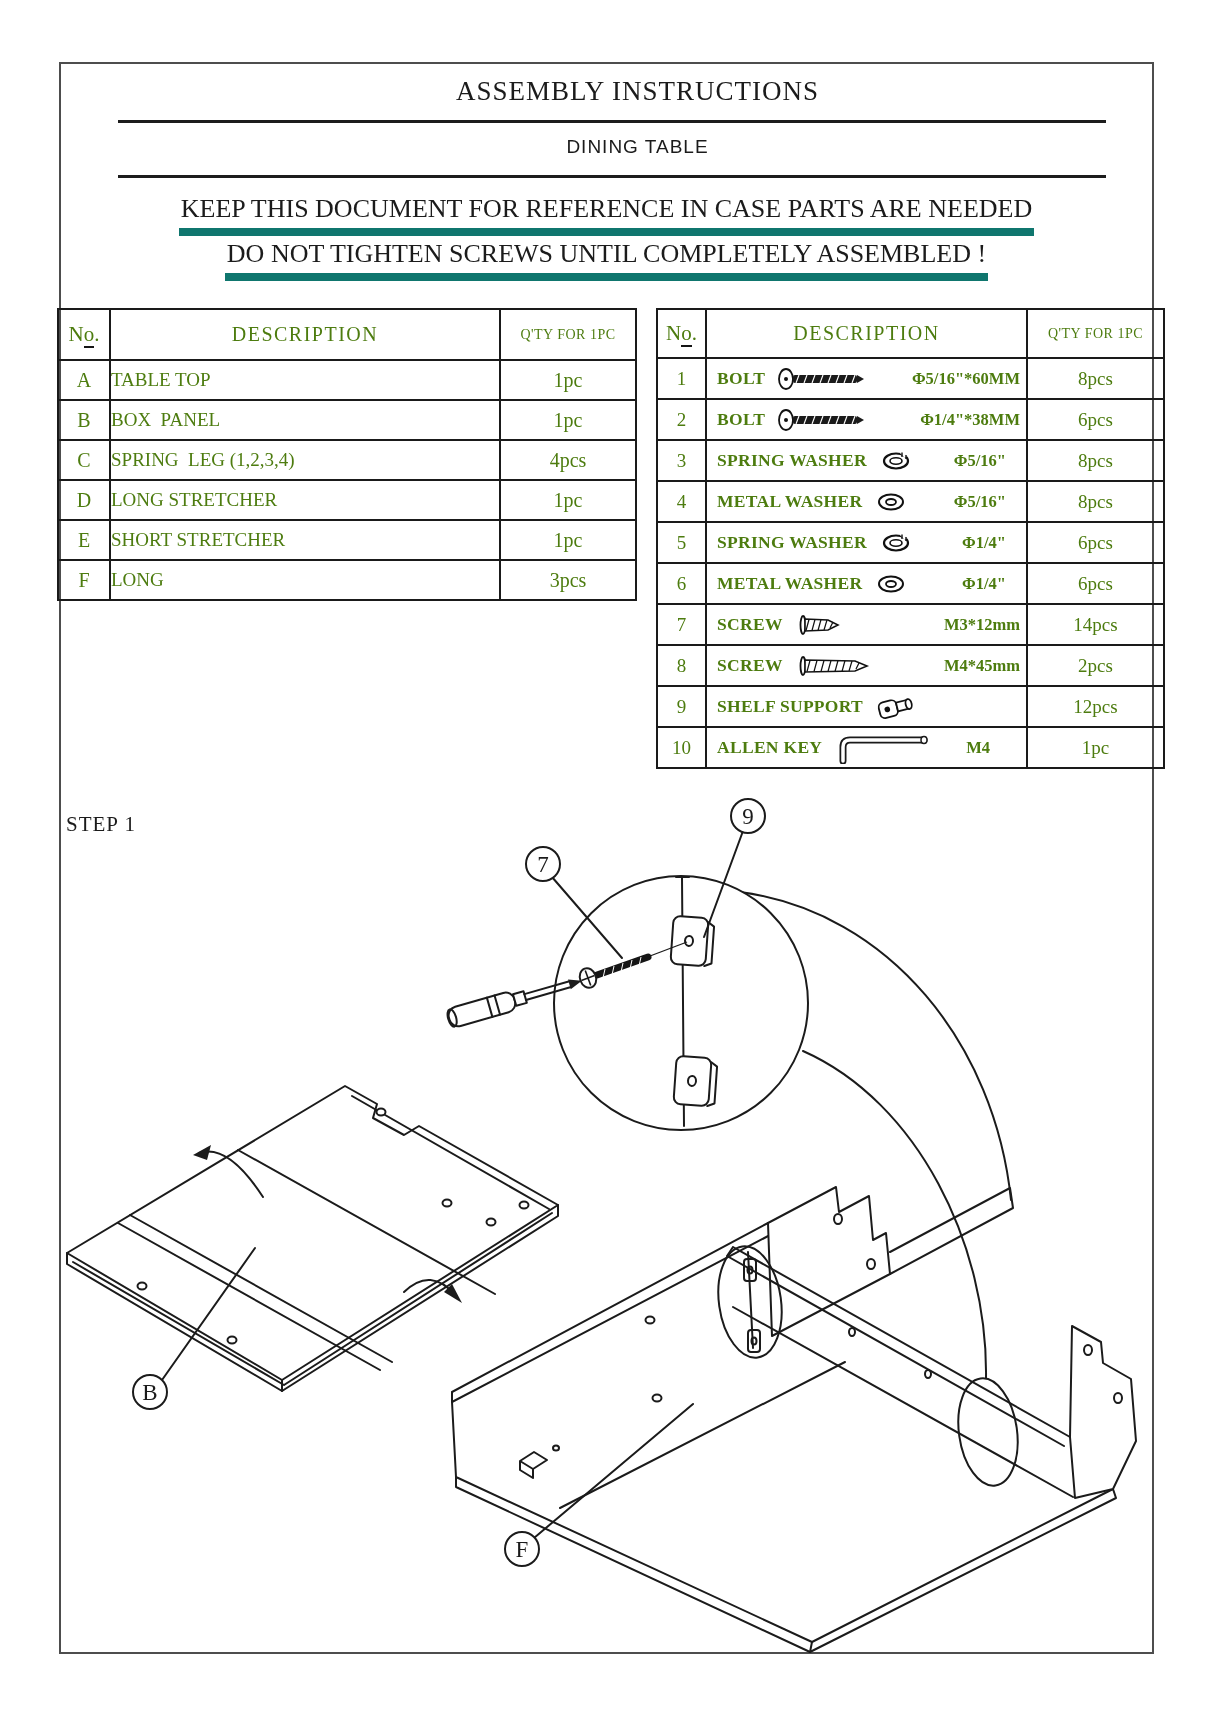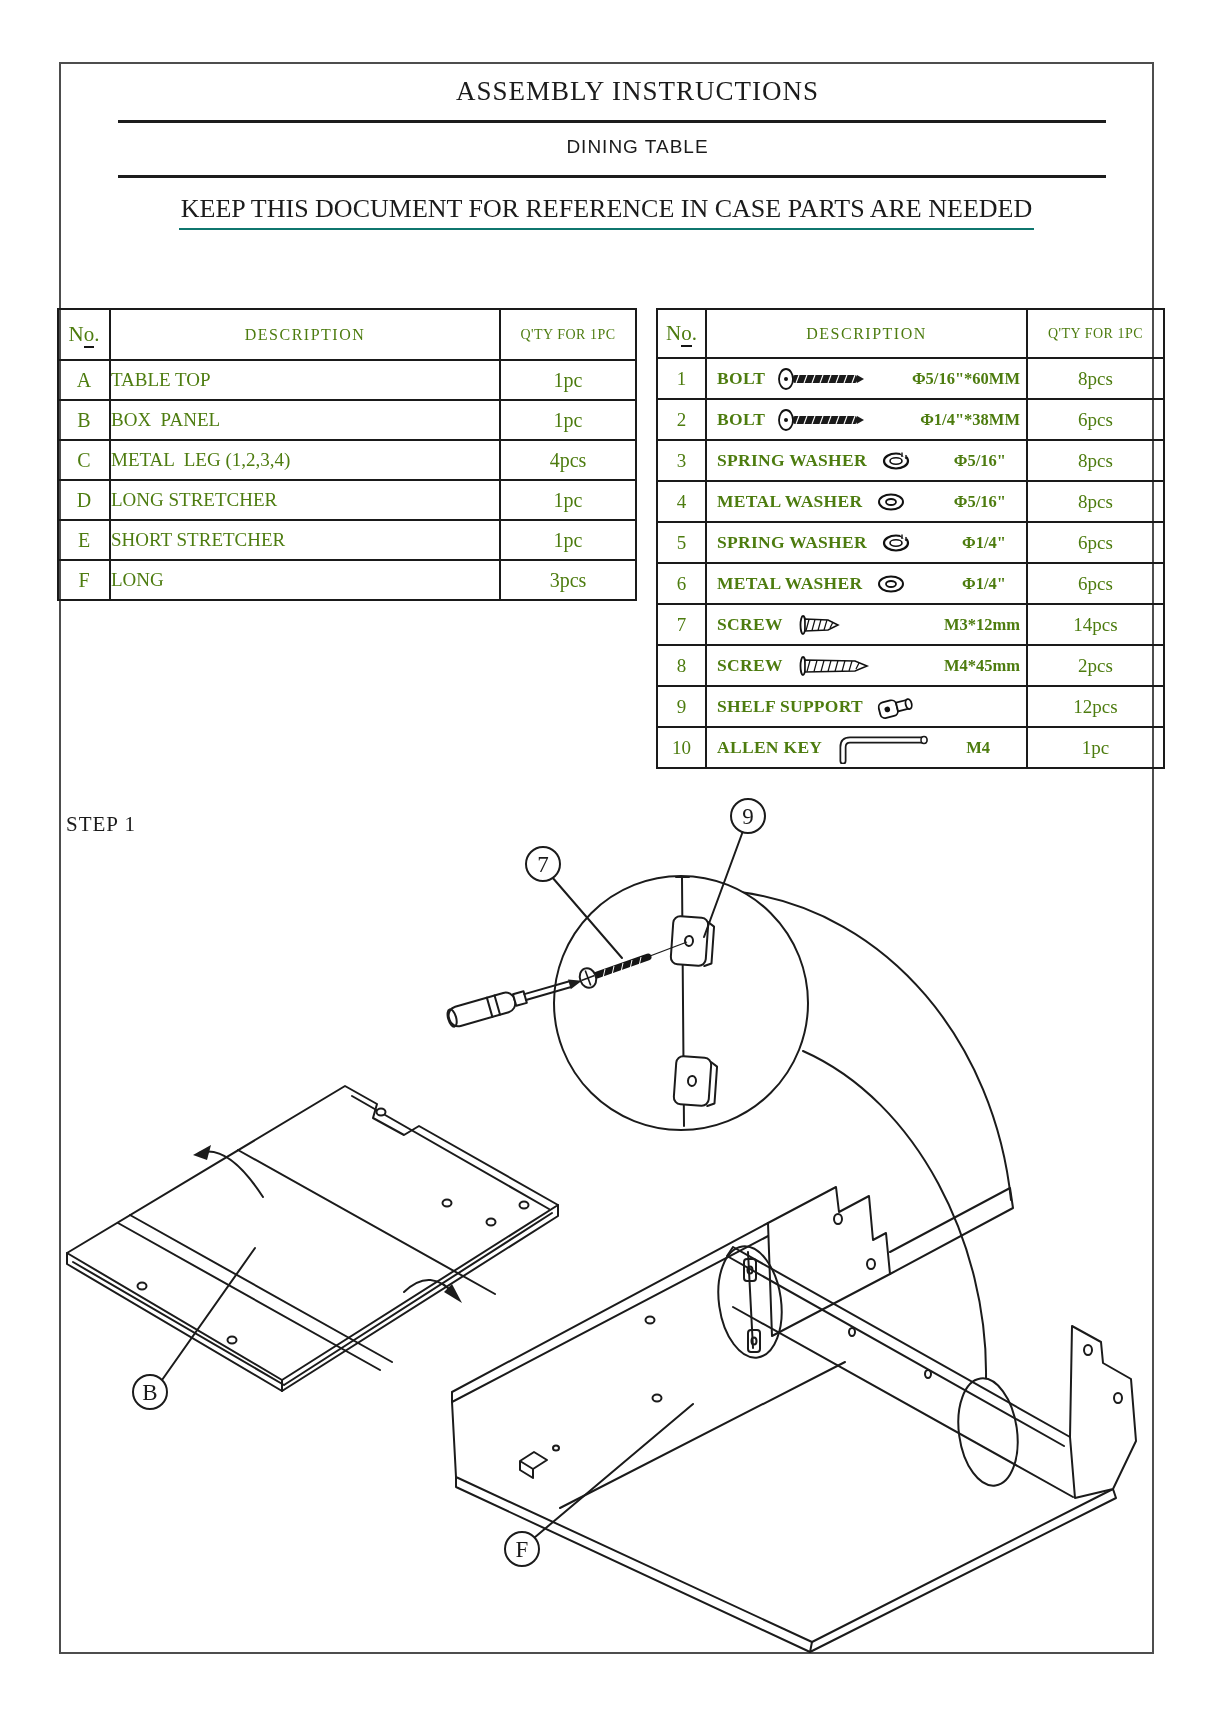--- a/index.html
+++ b/index.html
@@ -8,31 +8,31 @@
   #page-border{position:absolute;left:59px;top:62px;width:1091px;height:1588px;
         border:2px solid #4d4d4d;}
   .center-band{position:absolute;left:59px;width:1157px;text-align:center;}
   #doc-title{top:76px;font-size:27px;letter-spacing:1px;}
   #doc-subtitle{top:136px;font-family:"Liberation Sans",sans-serif;font-size:19px;letter-spacing:1px;text-align:center;}
   .rule{position:absolute;left:118px;width:988px;height:3px;background:#1d1d1d;}
   #rule-1{top:120px;}
   #rule-2{top:175px;}
   #warning-block{position:absolute;left:59px;top:191px;width:1095px;text-align:center;
         font-size:26px;line-height:36px;}
-  #warning-block .uline{display:inline-block;border-bottom:2px solid #0f766e;padding:0 2px 1px 2px;}
+  #warning-block .uline{display:inline-block;border-bottom:8px solid #0f766e;padding:0 2px 1px 2px;}
 
   table.sheet{position:absolute;border-collapse:collapse;table-layout:fixed;
         font-family:"Liberation Serif",serif;color:#4d7c0f;}
   table.sheet td{border:2px solid #1a1a1a;padding:0;vertical-align:middle;overflow:hidden;}
   #parts-table{left:57px;top:308px;width:578px;}
   #hardware-table{left:656px;top:308px;width:507px;}
   td.c-no{text-align:center;}
   .hdr-no{font-size:21px;text-align:center;}
   .hdr-no .u{border-bottom:2px solid #151515;}
-  .hdr-desc{font-size:16px;letter-spacing:1.5px;text-align:center;}
+  .hdr-desc{font-size:20px;letter-spacing:1.5px;text-align:center;}
   .hdr-qty{font-size:14px;letter-spacing:0.5px;text-align:center;}
   #parts-table td{height:38px;}
   #parts-table tr.hdr td{height:49px;}
   #parts-table .c-no{font-size:20px;}
   #parts-table .c-desc{font-size:19px;padding-left:0;}
   #parts-table .c-qty{font-size:20px;text-align:center;}
   #hardware-table td{height:39px;}
   #hardware-table tr.hdr td{height:47px;}
   #hardware-table .c-no{font-size:19px;}
   #hardware-table .c-qty{font-size:19px;text-align:center;}
@@ -58,20 +58,21 @@
 <div id="page">
   <div id="page-border"></div>
 
   <div id="doc-title" class="center-band">ASSEMBLY INSTRUCTIONS</div>
   <div id="rule-1" class="rule"></div>
   <div id="doc-subtitle" class="center-band">DINING TABLE</div>
   <div id="rule-2" class="rule"></div>
 
   <div id="warning-block">
     <div><span class="uline">KEEP THIS DOCUMENT FOR REFERENCE IN CASE PARTS ARE NEEDED</span></div>
+    <div><span class="uline">DO NOT TIGHTEN SCREWS UNTIL COMPLETELY ASSEMBLED !</span></div>
   </div>
 
   <table id="parts-table" class="sheet">
     <colgroup>
         <col style="width:52px">
         <col style="width:390px">
         <col style="width:136px">
       </colgroup>
     <tbody>
         <tr class="hdr">
@@ -84,21 +85,21 @@
       <td class="c-desc"><span class="desc-text">TABLE TOP</span></td>
       <td class="c-qty">1pc</td>
     </tr>
     <tr>
       <td class="c-no">B</td>
       <td class="c-desc"><span class="desc-text">BOX  PANEL</span></td>
       <td class="c-qty">1pc</td>
     </tr>
     <tr>
       <td class="c-no">C</td>
-      <td class="c-desc"><span class="desc-text">METAL  LEG (1,2,3,4)</span></td>
+      <td class="c-desc"><span class="desc-text">SPRING  LEG (1,2,3,4)</span></td>
       <td class="c-qty">4pcs</td>
     </tr>
     <tr>
       <td class="c-no">D</td>
       <td class="c-desc"><span class="desc-text">LONG STRETCHER</span></td>
       <td class="c-qty">1pc</td>
     </tr>
     <tr>
       <td class="c-no">E</td>
       <td class="c-desc"><span class="desc-text">SHORT STRETCHER</span></td>

